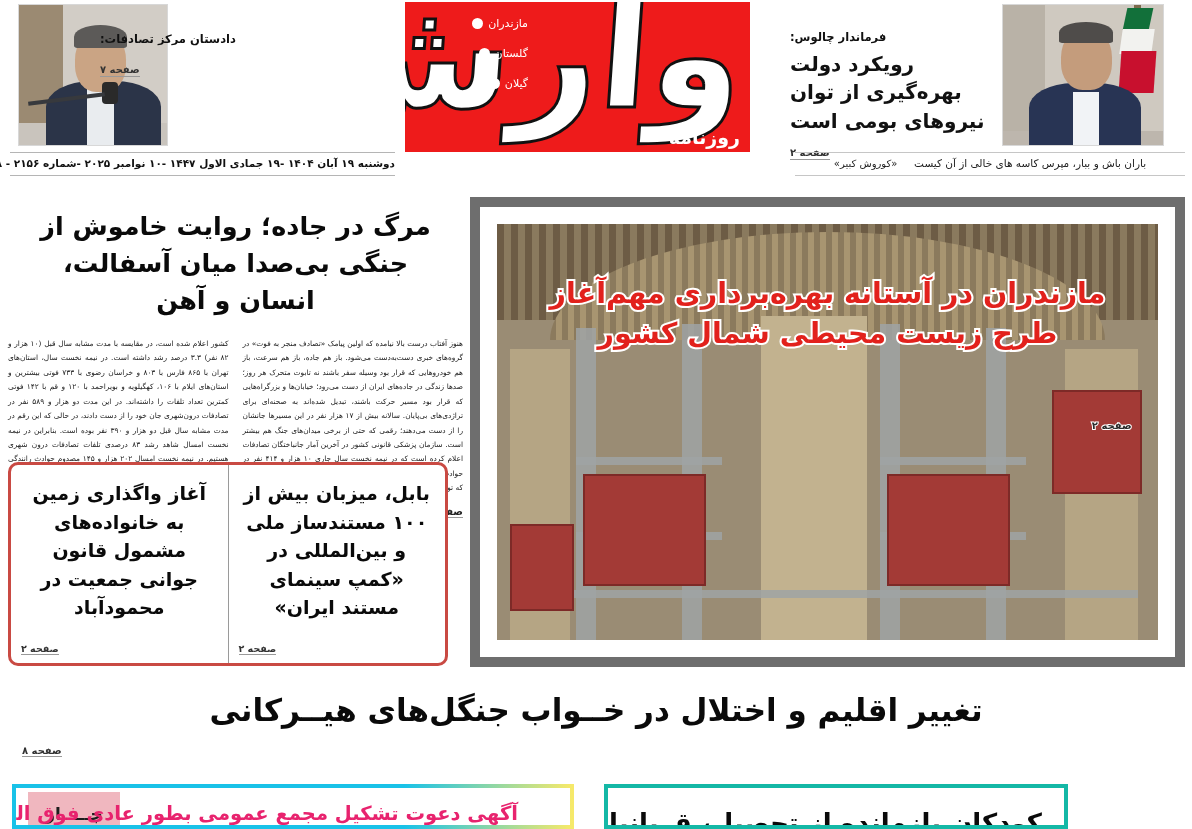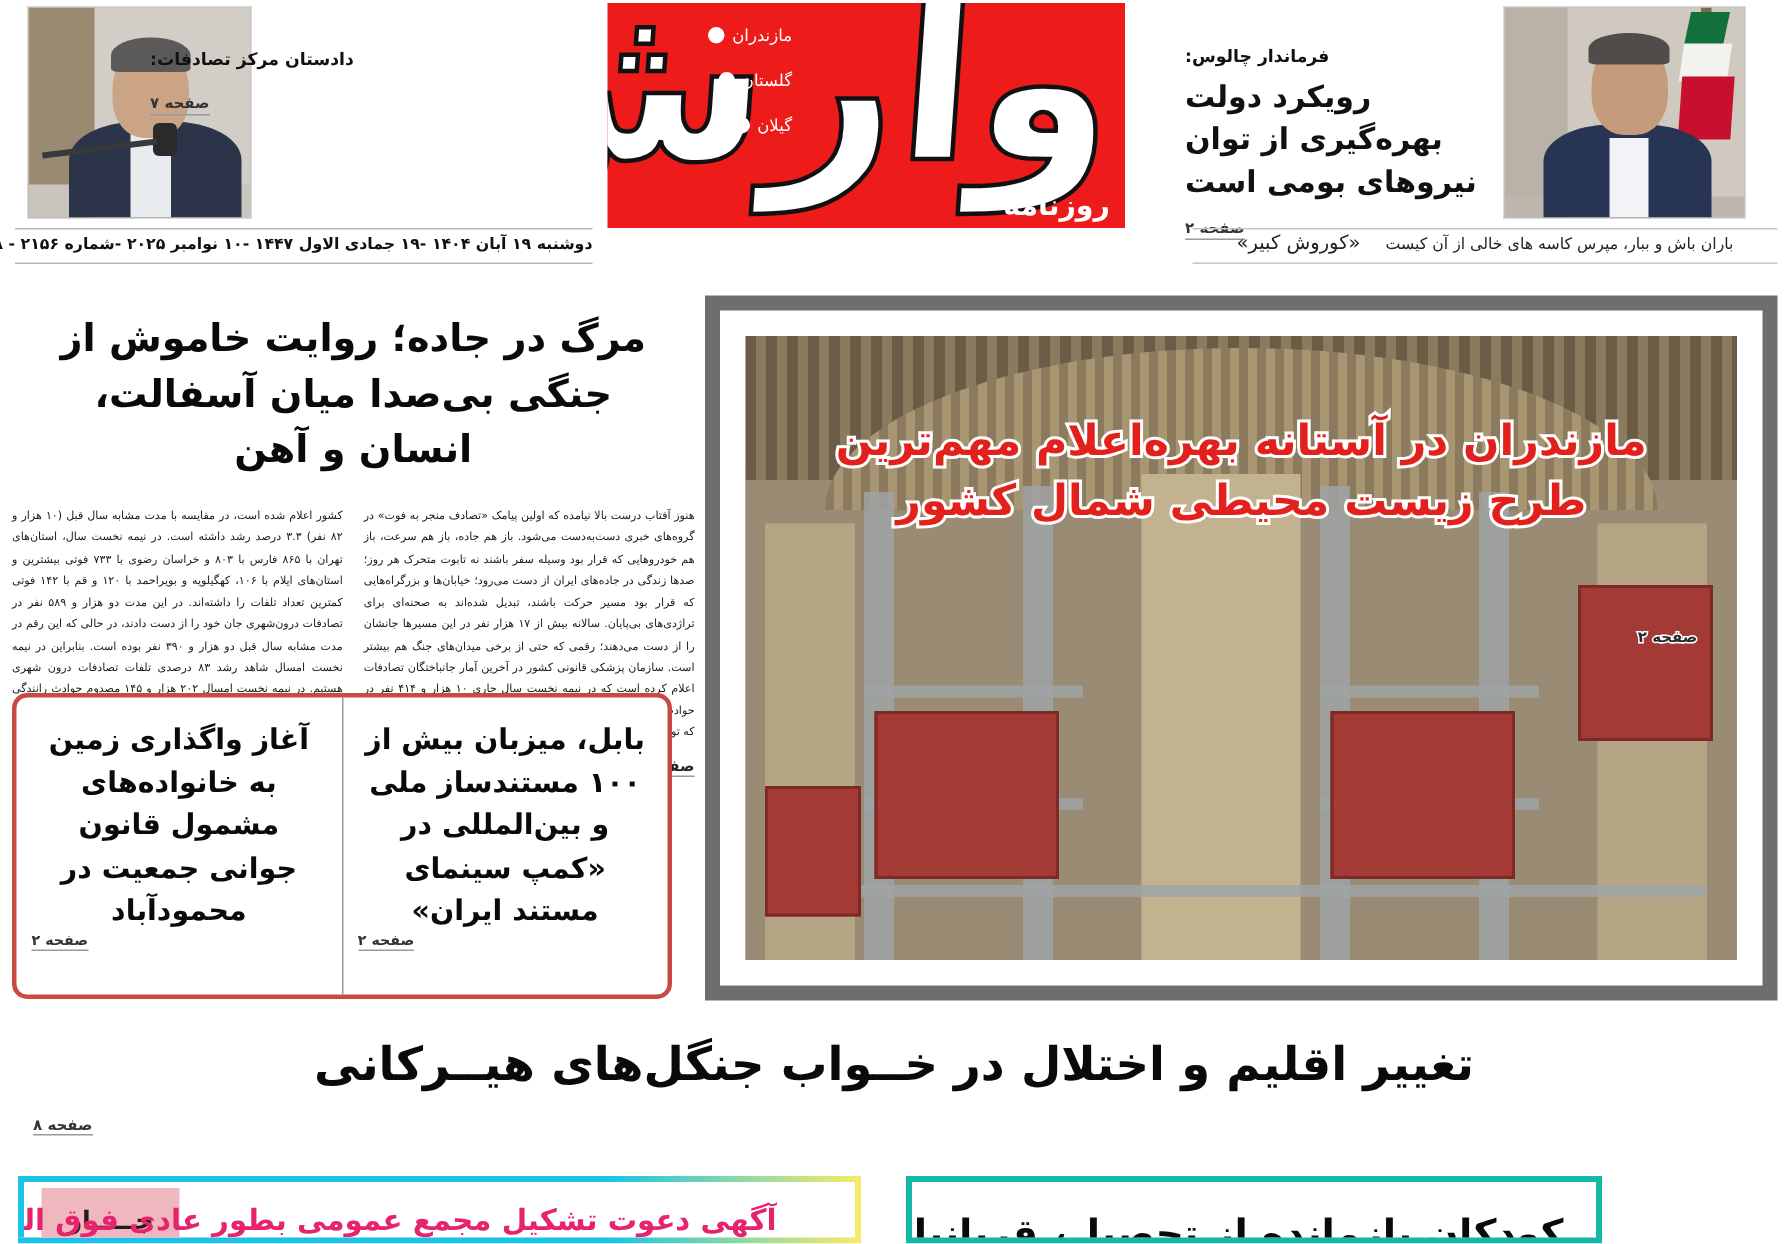--- a/index.html
+++ b/index.html
@@ -67,37 +67,37 @@
   .daterule{position:absolute;left:10px;top:152px;width:385px;
     border-top:1px solid #b5b5b5;border-bottom:1px solid #b5b5b5;height:22px;}
   .datetext{position:absolute;left:10px;top:154px;width:385px;height:18px;
     font-size:10.5px;font-weight:bold;color:#111;text-align:center;
     line-height:18px;white-space:nowrap;}
 
   .proverbrule{position:absolute;left:795px;top:152px;width:390px;
     border-top:1px solid #c6c6c6;border-bottom:1px solid #c6c6c6;height:22px;}
   .proverb{position:absolute;left:795px;top:154px;width:390px;height:18px;
     font-size:10.5px;color:#222;line-height:18px;text-align:center;white-space:nowrap;}
-  .proverb .attr{font-size:13px;}
+  .proverb .attr{font-size:10px;}
 
   
   .mainstory{position:absolute;left:8px;top:190px;width:455px;}
   .mainstory h1{margin:18px;font-size:25.5px;line-height:1.45;font-weight:bold;
     text-align:center;color:#0a0a0a;}
   .cols{display:flex;gap:14px;margin-top:14px;direction:rtl;}
   .col{flex:1;font-size:7.4px;line-height:1.95;text-align:justify;color:#1a1a1a;}
   .pg7{margin-top:10px;font-size:10px;font-weight:bold;color:#222;
     border-bottom:1px solid #999;display:inline-block;}
 
   
   .redbox{position:absolute;left:8px;top:462px;width:440px;height:204px;
     border:3px solid #c94a43;border-radius:10px;background:#fff;
     display:flex;direction:rtl;box-sizing:border-box;}
   .redcell{flex:1;padding:14px 10px 8px;display:flex;flex-direction:column;
-    }
+    justify-content:space-between;}
   .redcell.sep{border-left:1.5px solid #9a9a9a;}
   .redcell h3{margin:0;font-size:19px;line-height:1.5;font-weight:bold;
     text-align:center;color:#0a0a0a;}
   .redcell .pg{font-size:9.5px;font-weight:bold;color:#333;text-align:right;
     border-bottom:1px solid #999;align-self:flex-end;}
 
   
   .bigframe{position:absolute;left:470px;top:197px;width:715px;height:470px;
     border:10px solid #6e6e6e;background:#ffffff;box-sizing:border-box;padding:17px;}
   .bigphoto{position:relative;width:100%;height:100%;overflow:hidden;background:#8a7f6d;}
@@ -246,21 +246,21 @@
       <div class="steel" style="left:12%;top:74%;width:22%;height:2%;"></div>
       <div class="steel" style="left:58%;top:74%;width:22%;height:2%;"></div>
       <div class="steel" style="left:5%;top:88%;width:92%;height:2%;"></div>
 
       <div class="panel" style="left:13%;top:60%;width:18%;height:26%;"></div>
       <div class="panel" style="left:59%;top:60%;width:18%;height:26%;"></div>
       <div class="panel" style="left:84%;top:40%;width:13%;height:24%;"></div>
       <div class="panel" style="left:2%;top:72%;width:9%;height:20%;"></div>
 
       <div class="bigtitle">
-        <span>مازندران در آستانه بهره‌اعلام مهم‌ترین</span>
+        <span>مازندران در آستانه بهره‌برداری مهم‌آغاز</span>
         <span>طرح زیست محیطی شمال کشور</span>
       </div>
       <div class="bigpg">صفحه ۲</div>
 
     </div>
   </div>
 
   <div class="bottomhead">تغییر اقلیم و اختلال در خــواب جنگل‌های هیــرکانی</div>
   <div class="bottompg">صفحه ۸</div>
 

